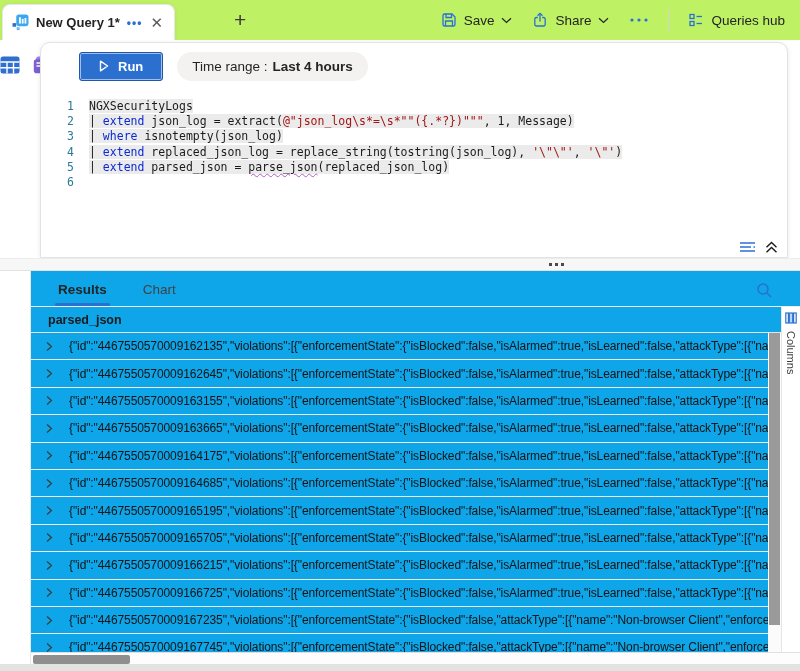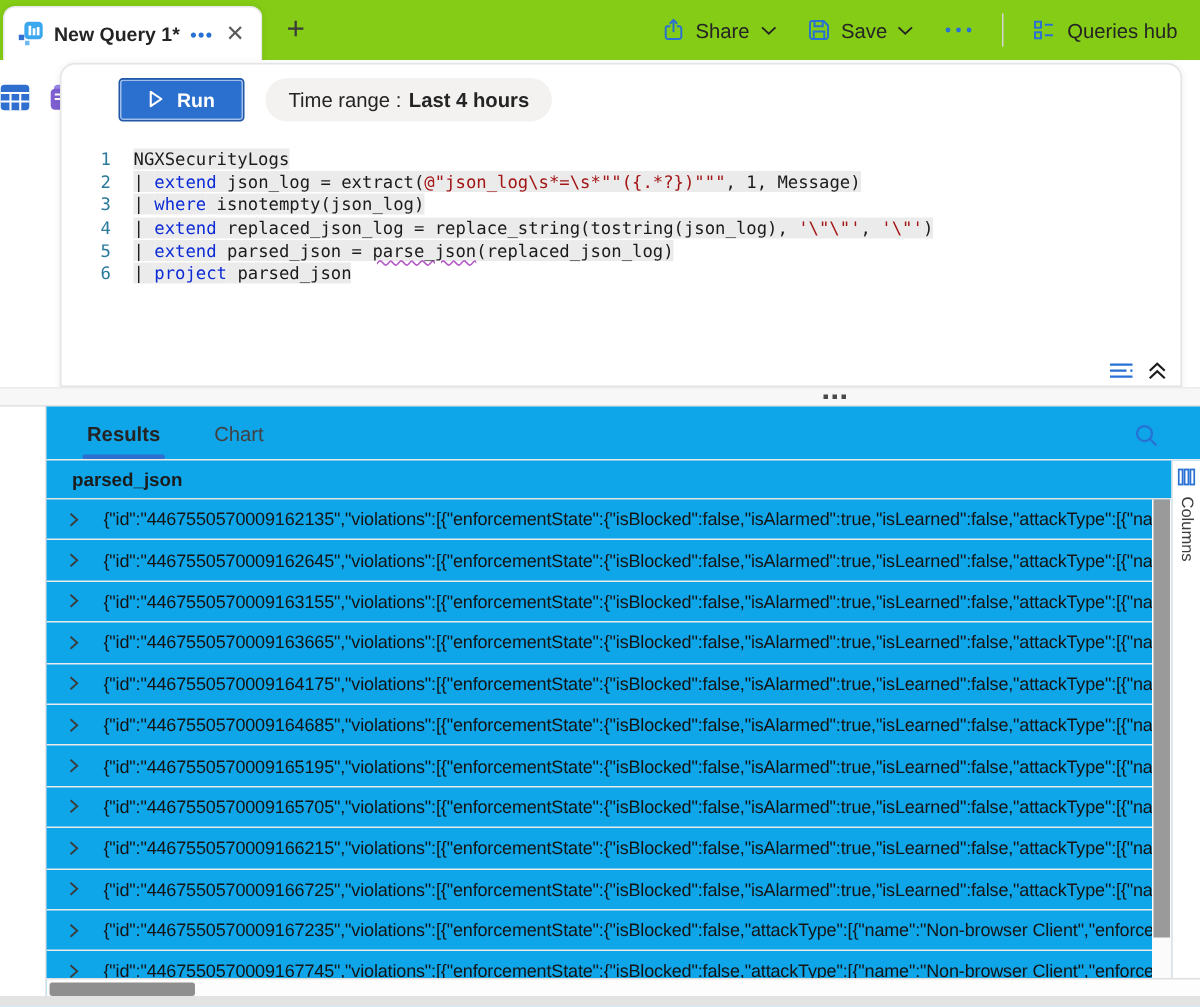--- a/index.html
+++ b/index.html
@@ -1,20 +1,20 @@
 <!DOCTYPE html>
 <html><head>
 <meta charset="utf-8">
 <style>
   * { margin:0; padding:0; box-sizing:border-box; }
   html,body { width:800px; height:671px; overflow:hidden; background:#fff;
     font-family:"Liberation Sans", sans-serif; color:#242424; }
 
   
-  .header { height:40px; display:flex; align-items:flex-end; background:#84cc16; }
+  .header { height:40px; display:flex; align-items:flex-end; background:#bef264;gap:43px; }
   .tab { display:flex; align-items:center; gap:7px; height:36px; margin-left:2px;
     padding:0 10px 0 9px; border:1px solid #e7e7e7; border-bottom:none;
     border-radius:8px 8px 0 0; background:#fff; box-shadow:0 0 4px rgba(0,0,0,.07); }
   .tab-title { font-size:13px; font-weight:700; color:#242424; white-space:nowrap; }
   .tab-dots { color:#2970d4; font-weight:700; font-size:12px; letter-spacing:1px; line-height:10px; }
   .tab-close { color:#5a5a5a; font-size:15px; line-height:14px; padding:0 1px; cursor:pointer; }
   .new-tab { font-size:21px; font-weight:300; color:#3b3b3b; margin:0 0 8px 16px; cursor:pointer; }
   .header-right { margin-left:auto; display:flex; align-items:center; gap:2px;
     padding:0 6px 8px 0; }
   .hbtn { display:flex; align-items:center; gap:7px; padding:4px 9px; font-size:13.5px;
@@ -119,41 +119,41 @@
     <span class="tab-title">New Query 1*</span>
     <span class="tab-dots">•••</span>
     <span class="tab-close">✕</span>
   </div>
   <div class="new-tab">+</div>
 
   <div class="header-right">
     <button class="hbtn">
       <span style="display:flex;">
         <svg width="16" height="16" viewBox="0 0 16 16" fill="none" stroke="#2970d4" stroke-width="1.3">
+          <path d="M2 3.5 A1.5 1.5 0 0 1 3.5 2 H11 L14 5 V12.5 A1.5 1.5 0 0 1 12.5 14 H3.5 A1.5 1.5 0 0 1 2 12.5 Z"></path>
+          <path d="M5 2 V5.5 H10.5 V2"></path>
+          <path d="M4.5 14 V9 H11.5 V14"></path>
+        </svg>
+      </span>
+      <span>Save</span>
+      <span style="display:flex;">
+        <svg width="11" height="7" viewBox="0 0 11 7" fill="none" stroke="#242424" stroke-width="1.2">
+            <path d="M1 1.2 L5.5 5.5 L10 1.2"></path>
+          </svg>
+      </span>
+    </button>
+    <button class="hbtn">
+      <span style="display:flex;">
+        <svg width="16" height="16" viewBox="0 0 16 16" fill="none" stroke="#2970d4" stroke-width="1.3">
           <path d="M5.8 5.5 H4.3 A1.5 1.5 0 0 0 2.8 7 V12.5 A1.5 1.5 0 0 0 4.3 14 H11.7 A1.5 1.5 0 0 0 13.2 12.5 V7 A1.5 1.5 0 0 0 11.7 5.5 H10.2"></path>
           <path d="M8 9.5 V1.5"></path>
           <path d="M5.5 3.8 L8 1.3 L10.5 3.8"></path>
         </svg>
       </span>
       <span>Share</span>
-      <span style="display:flex;">
-        <svg width="11" height="7" viewBox="0 0 11 7" fill="none" stroke="#242424" stroke-width="1.2">
-            <path d="M1 1.2 L5.5 5.5 L10 1.2"></path>
-          </svg>
-      </span>
-    </button>
-    <button class="hbtn">
-      <span style="display:flex;">
-        <svg width="16" height="16" viewBox="0 0 16 16" fill="none" stroke="#2970d4" stroke-width="1.3">
-          <path d="M2 3.5 A1.5 1.5 0 0 1 3.5 2 H11 L14 5 V12.5 A1.5 1.5 0 0 1 12.5 14 H3.5 A1.5 1.5 0 0 1 2 12.5 Z"></path>
-          <path d="M5 2 V5.5 H10.5 V2"></path>
-          <path d="M4.5 14 V9 H11.5 V14"></path>
-        </svg>
-      </span>
-      <span>Save</span>
       <span style="display:flex;">
         <svg width="11" height="7" viewBox="0 0 11 7" fill="none" stroke="#242424" stroke-width="1.2">
             <path d="M1 1.2 L5.5 5.5 L10 1.2"></path>
           </svg>
       </span>
     </button>
     <button class="hbtn">
       <span style="display:flex;">
         <svg width="20" height="6" viewBox="0 0 20 6">
             <circle cx="3" cy="3" r="1.6" fill="#2970d4"></circle>
@@ -239,21 +239,20 @@
           <div class="code-line">
             <span class="line-num">4</span>
             <span class="line-text"><span class="tok-plain">| </span><span class="tok-kw">extend</span><span class="tok-plain"> replaced_json_log = replace_string(tostring(json_log), </span><span class="tok-str">'\"\"'</span><span class="tok-plain">, </span><span class="tok-str">'\"'</span><span class="tok-plain">)</span></span>
           </div>
           <div class="code-line">
             <span class="line-num">5</span>
             <span class="line-text"><span class="tok-plain">| </span><span class="tok-kw">extend</span><span class="tok-plain"> parsed_json = </span><span class="tok-squiggle">parse_json</span><span class="tok-plain">(replaced_json_log)</span></span>
           </div>
           <div class="code-line">
             <span class="line-num">6</span>
-            <span class="line-text"><span class="tok-plain">| </span><span class="tok-kw">project</span><span class="tok-plain"> parsed_json</span></span>
           </div>
         </div>
     </div>
 
     <div class="card-corner">
       <span class="corner-btn">
         <svg width="17" height="13" viewBox="0 0 17 13" fill="none" stroke="#2970d4" stroke-width="1.5">
           <path d="M1 2 H16"></path>
             <path d="M1 6 H12"></path>
             <path d="M1 10 H16"></path>

